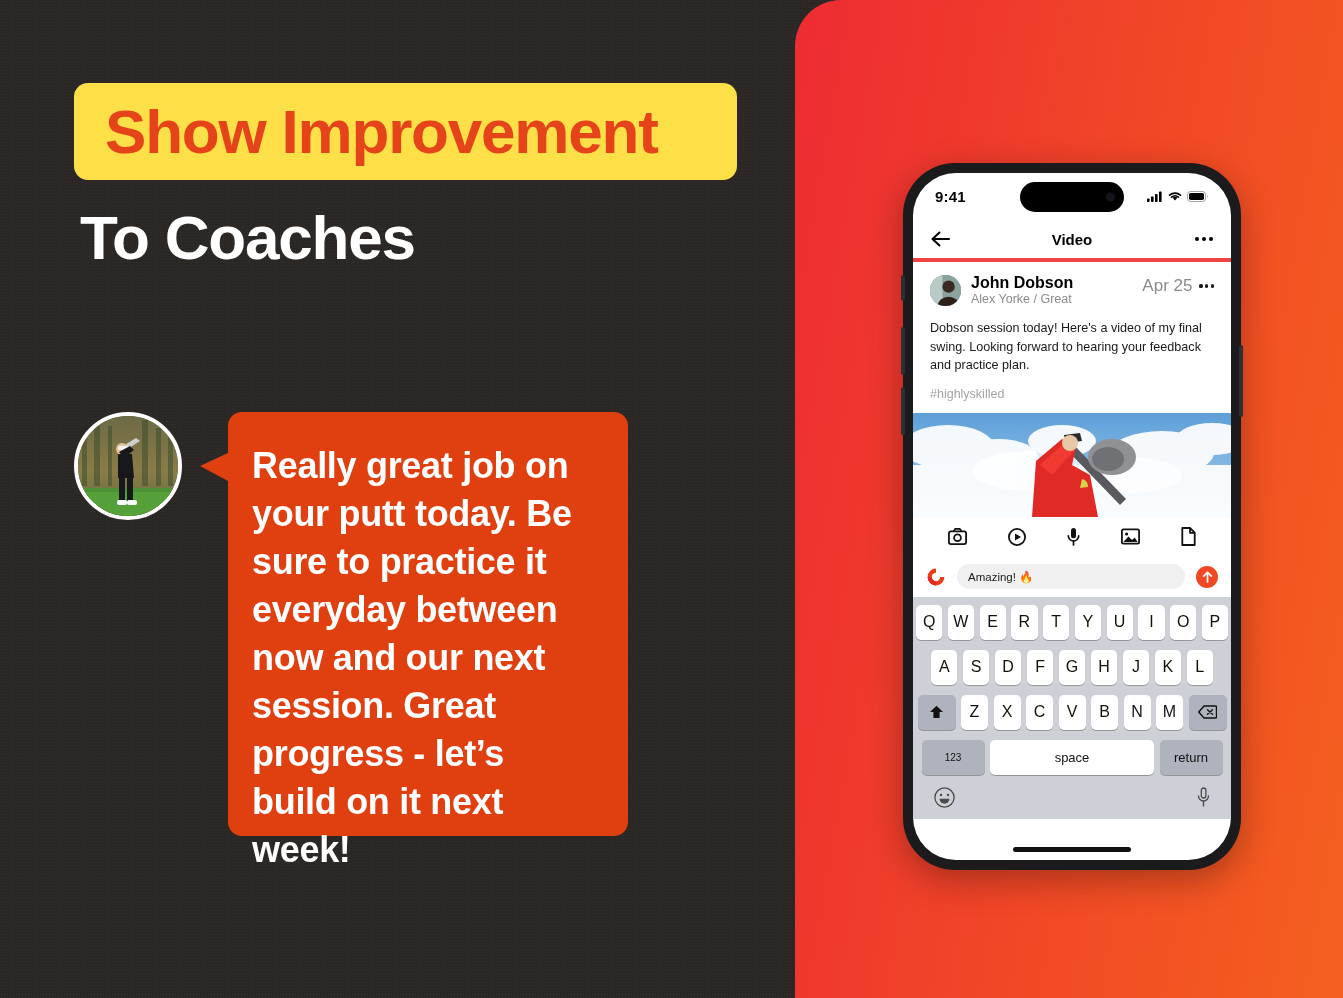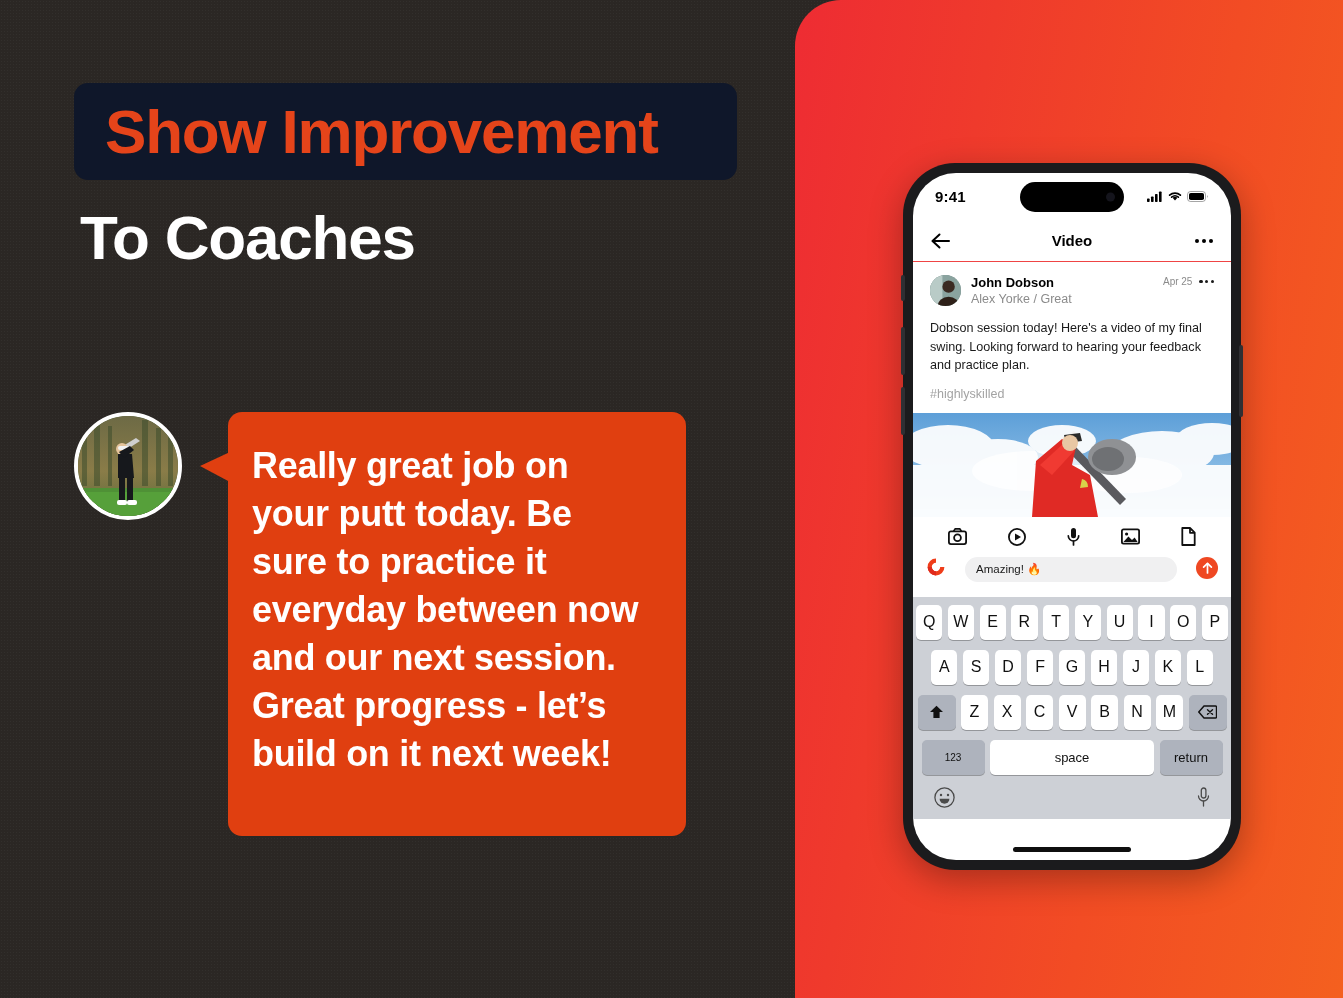--- a/index.html
+++ b/index.html
@@ -28,21 +28,21 @@
     width: 548px; height: 998px;
     background: linear-gradient(100deg, #ee2c33 0%, #ef3a2c 28%, #f24c24 62%, #f4601f 100%);
     border-top-left-radius: 46px;
     z-index: 2;
   }
 
   
   .headline-chip {
     position: absolute; left: 74px; top: 83px;
     width: 663px; height: 97px;
-    background: #0f172a;
+    background: #fde047;
     border-radius: 14px;
     display: flex; align-items: center;
     z-index: 3;
   }
   .headline-chip-text {
     color: #e5441a;
     font-size: 62px; font-weight: 700;
     letter-spacing: -1.2px;
     margin-left: 31px;
     white-space: nowrap;
@@ -64,21 +64,21 @@
     border: 4px solid #ffffff;
     overflow: hidden;
     z-index: 4;
     background: #4a5a3a;
   }
   .coach-avatar svg { display: block; width: 100%; height: 100%; }
 
   
   .bubble {
     position: absolute; left: 228px; top: 412px;
-    width: 458px; height: 424px;
+    width: 400px; height: 424px;
     background: #e03f10;
     border-radius: 14px;
     z-index: 3;
     padding: 30px 32px 16px 24px;
   }
   .bubble-tail {
     position: absolute; left: 200px; top: 452px;
     width: 0; height: 0;
     border-top: 14px solid transparent;
     border-bottom: 16px solid transparent;
@@ -137,44 +137,44 @@
     position: absolute; right: 9px; top: 50%; transform: translateY(-50%);
     width: 9px; height: 9px; border-radius: 50%;
     background: #14141c;
   }
 
   
   .nav-header {
     height: 42px;
     display: flex; align-items: center;
     padding: 0 18px;
-    border-bottom: 1px solid #ef4444;
+    border-bottom: 4px solid #ef4444;
   }
   .nav-title {
     position: absolute; left: 0; right: 0;
     text-align: center;
     font-size: 15px; font-weight: 700; color: #000;
     pointer-events: none;
   }
   .nav-dots { margin-left: auto; display: flex; gap: 3px; z-index: 2; }
   .nav-dots i { width: 4px; height: 4px; border-radius: 50%; background: #000; display:block; }
 
   
   .post { padding: 13px 17px 0 17px; }
   .post-head { display: flex; align-items: flex-start; }
   .post-avatar {
     width: 31px; height: 31px; border-radius: 50%;
     overflow: hidden; flex: 0 0 31px; background: #7a8f8c;
   }
   .post-avatar svg { display:block; width: 100%; height: 100%; }
   .post-names { margin-left: 10px; }
-  .post-author { font-size: 13px; font-weight: 700; color: #000; line-height: 16px; }
+  .post-author { font-size: 16px; font-weight: 700; color: #000; line-height: 16px; }
   .post-sub { font-size: 12.5px; color: #8b8b8b; line-height: 17px; }
   .post-meta { margin-left: auto; display: flex; align-items: center; gap: 7px; padding-top: 1px; }
-  .post-date { font-size: 10px; color: #8b8b8b; }
+  .post-date { font-size: 17px; color: #8b8b8b; }
   .post-dots { display: flex; gap: 2.5px; }
   .post-dots i { width: 3.2px; height: 3.2px; border-radius: 50%; background: #1a1a1a; display:block; }
   .post-body {
     margin-top: 11px;
     font-size: 12.6px; line-height: 18.5px; color: #1a1a1a;
   }
   .post-tag { margin-top: 12px; font-size: 12.5px; color: #a3a3a3; }
 
   
   .video-thumb {
@@ -188,22 +188,22 @@
   
   .attach-row {
     height: 40px;
     display: flex; align-items: center; justify-content: space-around;
     padding: 0 14px;
   }
   .attach-row svg { display: block; }
 
   
   .composer {
-    height: 40px; display: flex; 
-    padding: 0 13px; gap: 19px;
+    height: 40px; display: flex; align-items: center;
+    padding: 0 13px; gap: 11px;
   }
   .composer-field {
     flex: 1; height: 25px;
     background: #f0f0f1; border-radius: 13px;
     display: flex; align-items: center;
     padding: 0 11px;
     font-size: 11.5px; color: #1a1a1a;
   }
   .send-btn {
     width: 22px; height: 22px; border-radius: 50%;

